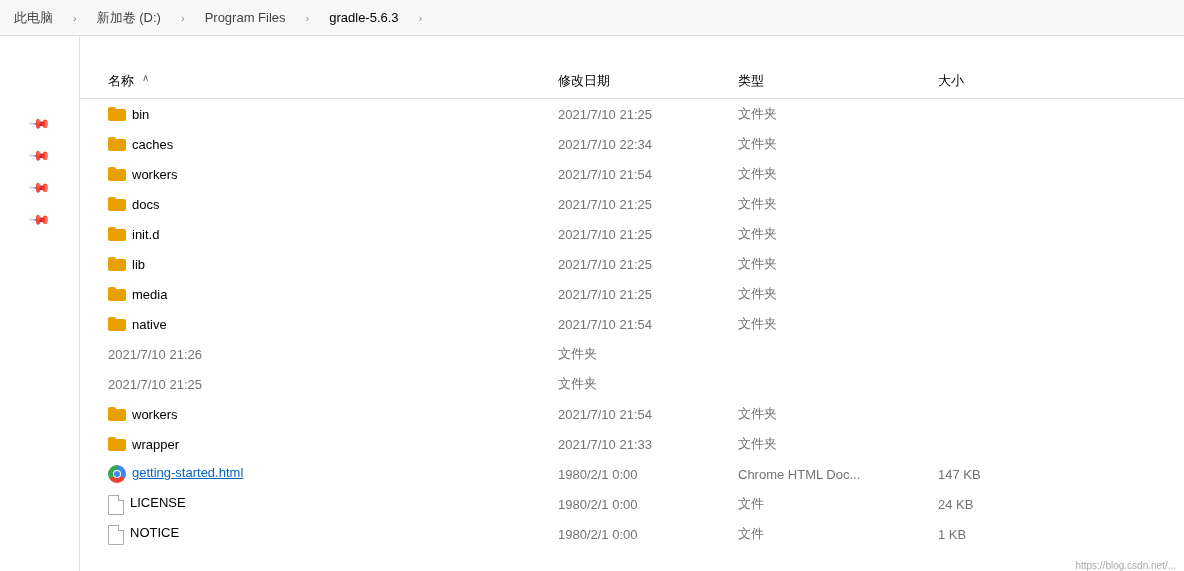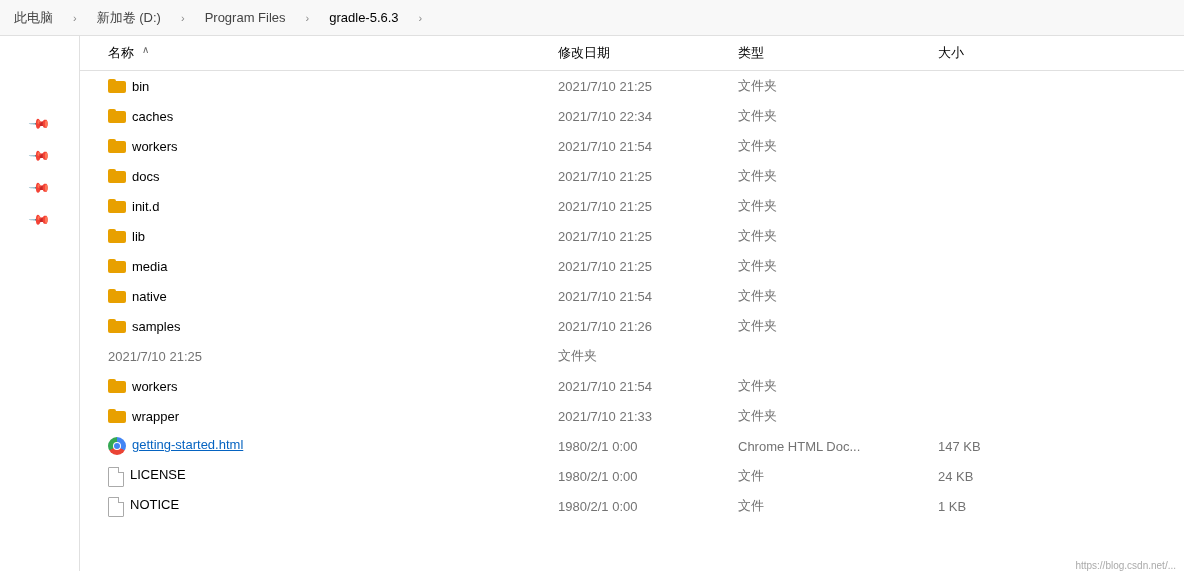--- a/index.html
+++ b/index.html
@@ -81,20 +81,21 @@
       background: #fff;
       z-index: 1;
     }
     .col-header {
       padding: 2px 8px;
       cursor: pointer;
       user-select: none;
       display: flex;
       align-items: flex-start;
       gap: 8px;
+      margin-top: 28px;
     }
     .col-header .sort-arrow {
       font-size: 10px;
       color: #666;
     }
 
     
     .file-row {
       display: grid;
       grid-template-columns: 450px 180px 200px 120px;
@@ -335,24 +336,20 @@
         <div class="file-row">
           <div class="file-name-cell">
             <span class="folder-icon"></span>
             <span class="file-name-text">native</span>
           </div>
           <div class="file-cell">2021/7/10 21:54</div>
           <div class="file-cell">文件夹</div>
           <div class="file-cell"></div>
         </div>
         <div class="file-row">
-          <div class="file-name-cell">
-            <span class="folder-icon"></span>
-            <span class="file-name-text">samples</span>
-          </div>
           <div class="file-cell">2021/7/10 21:26</div>
           <div class="file-cell">文件夹</div>
           <div class="file-cell"></div>
         </div>
         <div class="file-row">
           <div class="file-cell">2021/7/10 21:25</div>
           <div class="file-cell">文件夹</div>
           <div class="file-cell"></div>
         </div>
         <div class="file-row">

